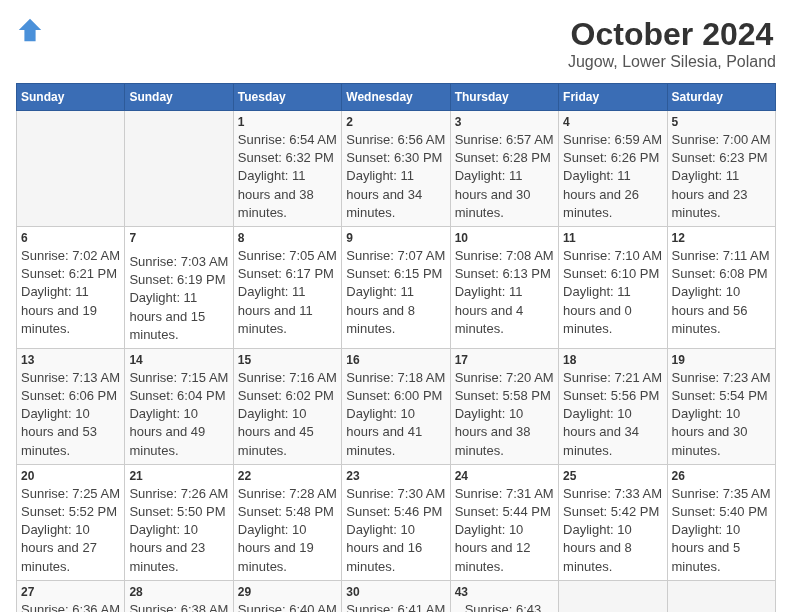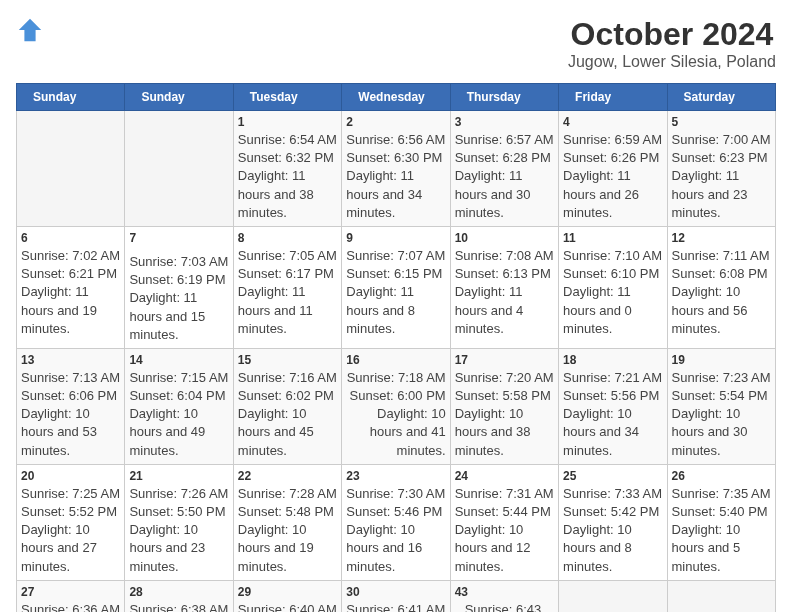--- a/index.html
+++ b/index.html
@@ -48,21 +48,21 @@
       font-weight: normal;
     }
     table {
       width: 100%;
       border-collapse: collapse;
       font-size: 11px;
     }
     thead tr th {
       background-color: #3a6db5;
       color: white;
-      padding: 6px 16px;
+      padding: 6px 4px;
       text-align: left;
       font-size: 12px;
       font-weight: bold;
       border: 1px solid #2d5a99;
     }
     tbody tr td {
       border: 1px solid #ccc;
       padding: 4px 4px;
       vertical-align: top;
       background: #fff;
@@ -207,21 +207,21 @@
 Daylight: 10 hours and 49 minutes.</div>
         </td>
         <td>
           <div class="cell-day">15</div>
           <div class="cell-info" style="white-space: pre-line;">Sunrise: 7:16 AM
 Sunset: 6:02 PM
 Daylight: 10 hours and 45 minutes.</div>
         </td>
         <td>
           <div class="cell-day">16</div>
-          <div class="cell-info" style="white-space: pre-line; text-align: right;">Sunrise: 7:18 AM
+          <div class="cell-info" style="white-space: pre-line;">Sunrise: 7:18 AM
 Sunset: 6:00 PM
 Daylight: 10 hours and 41 minutes.</div>
         </td>
         <td>
           <div class="cell-day">17</div>
           <div class="cell-info" style="white-space: pre-line;">Sunrise: 7:20 AM
 Sunset: 5:58 PM
 Daylight: 10 hours and 38 minutes.</div>
         </td>
         <td>

